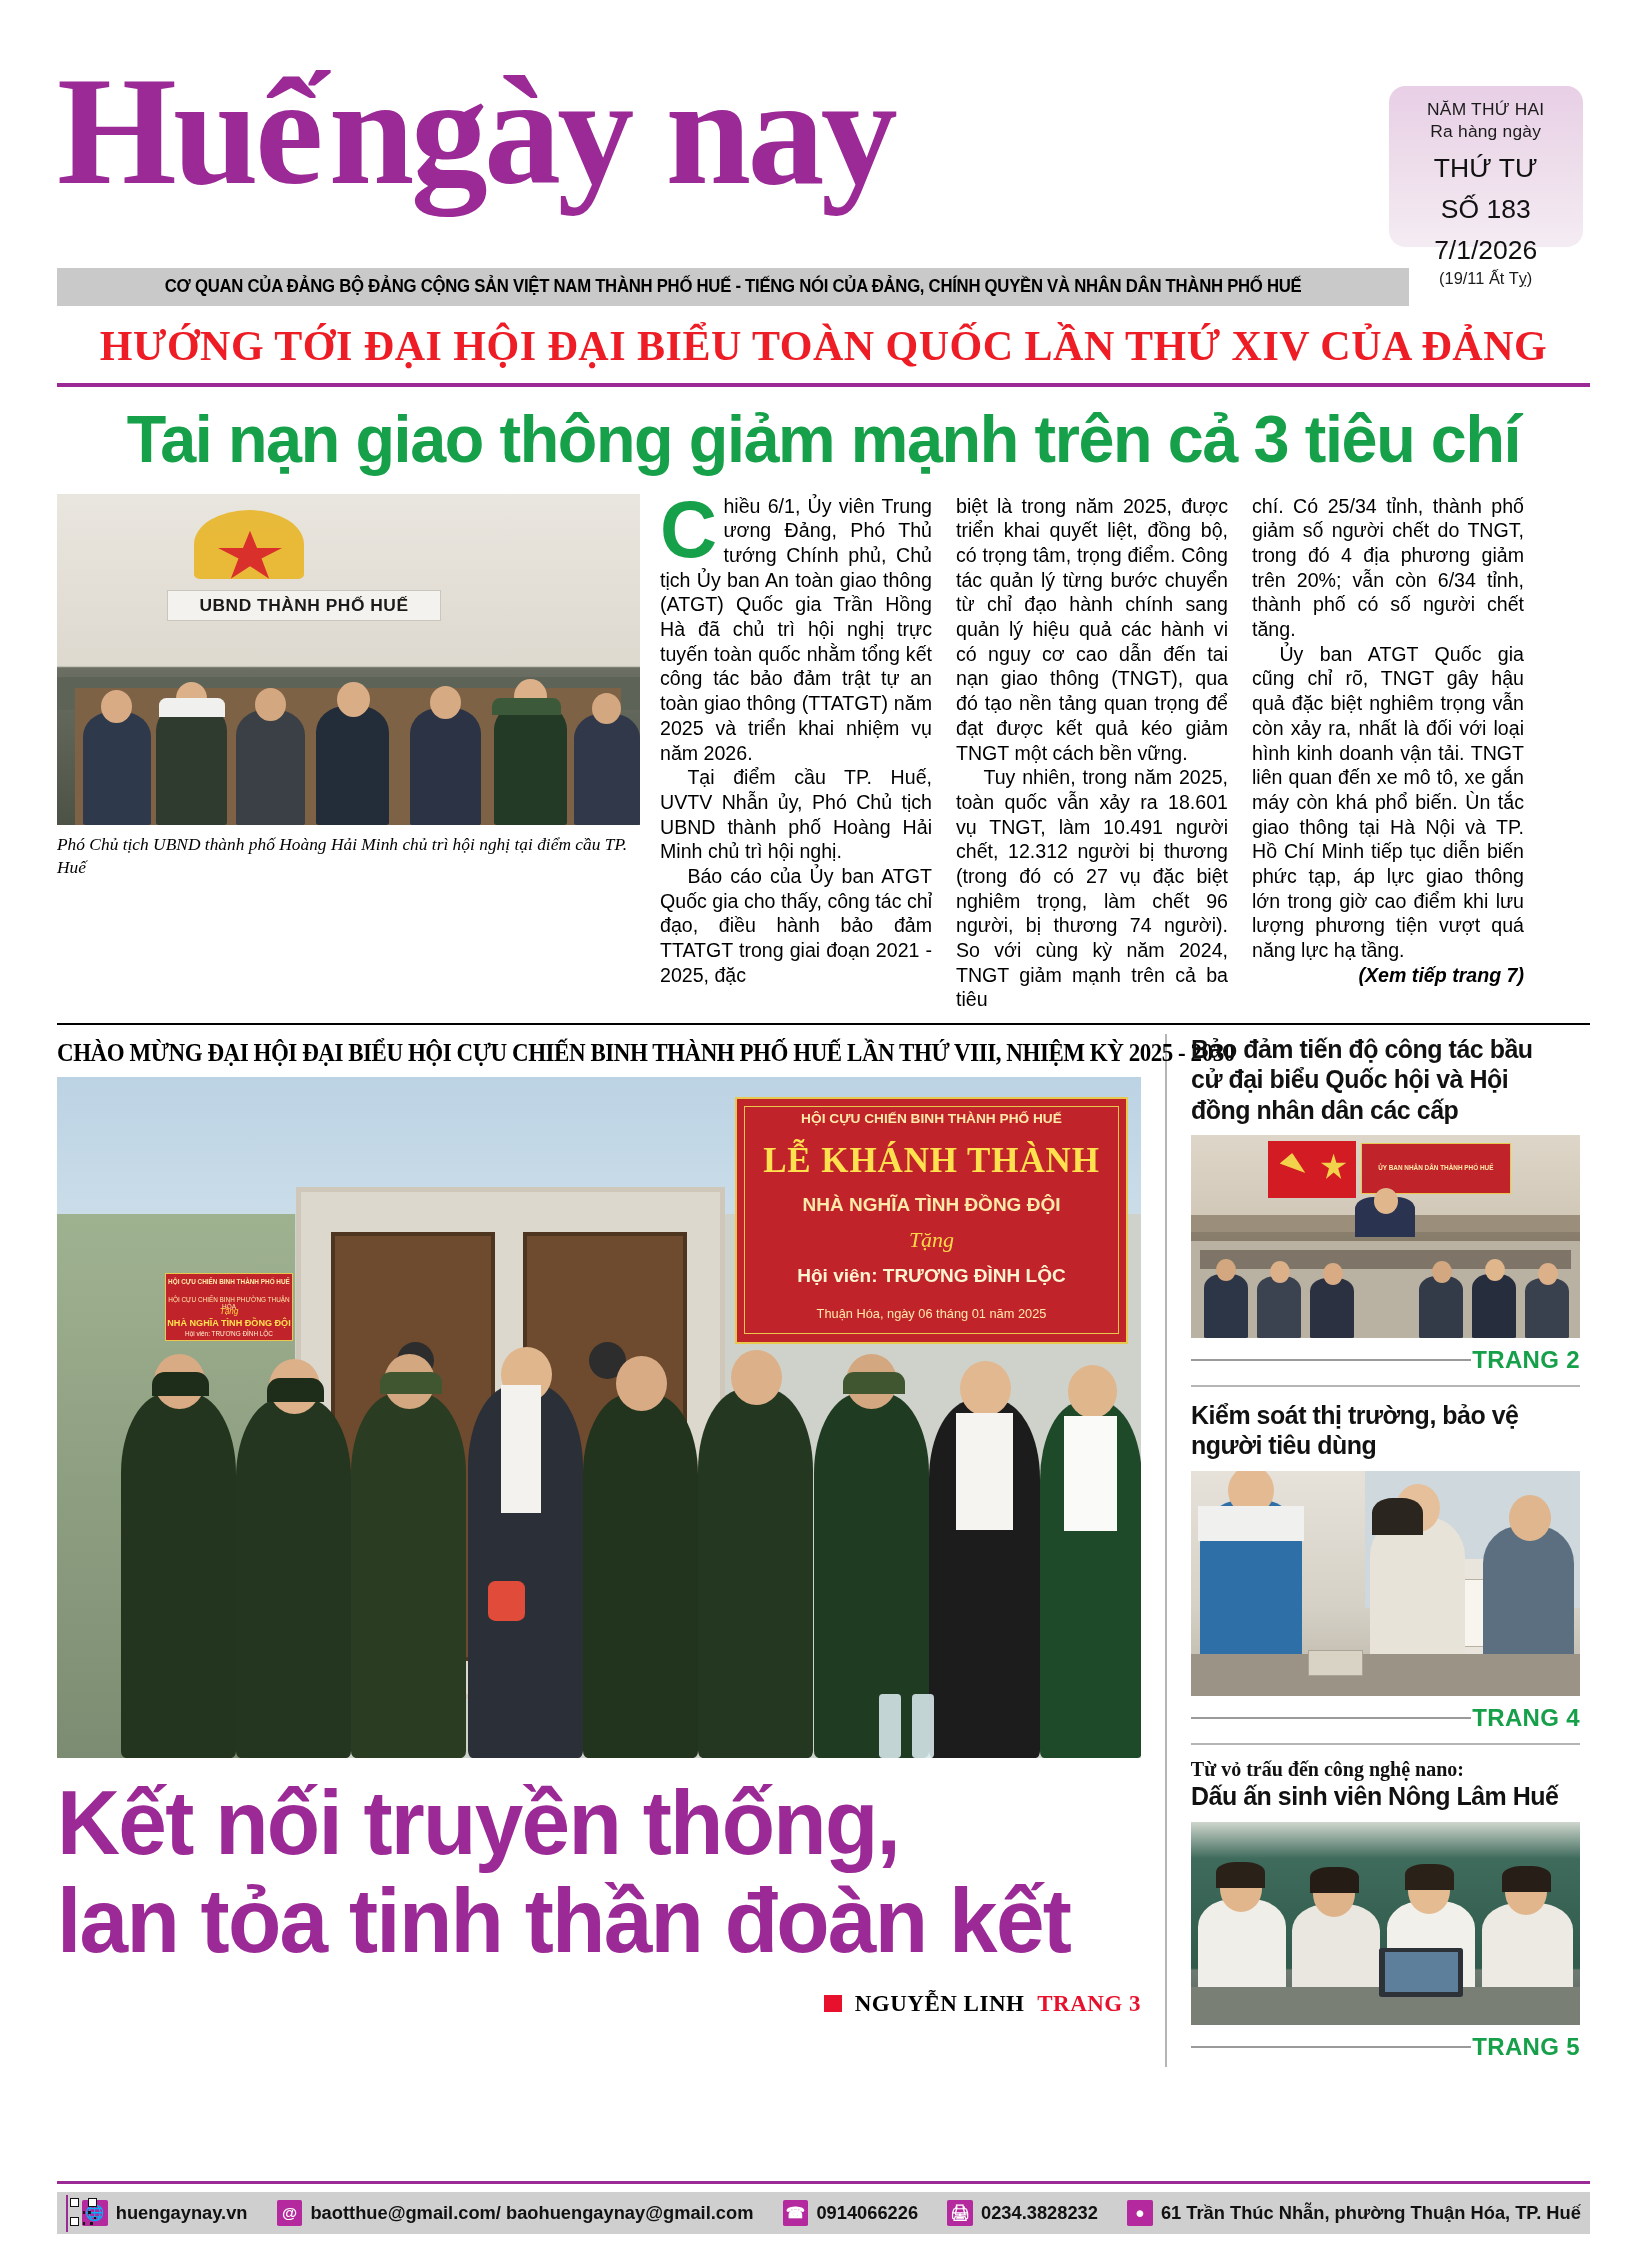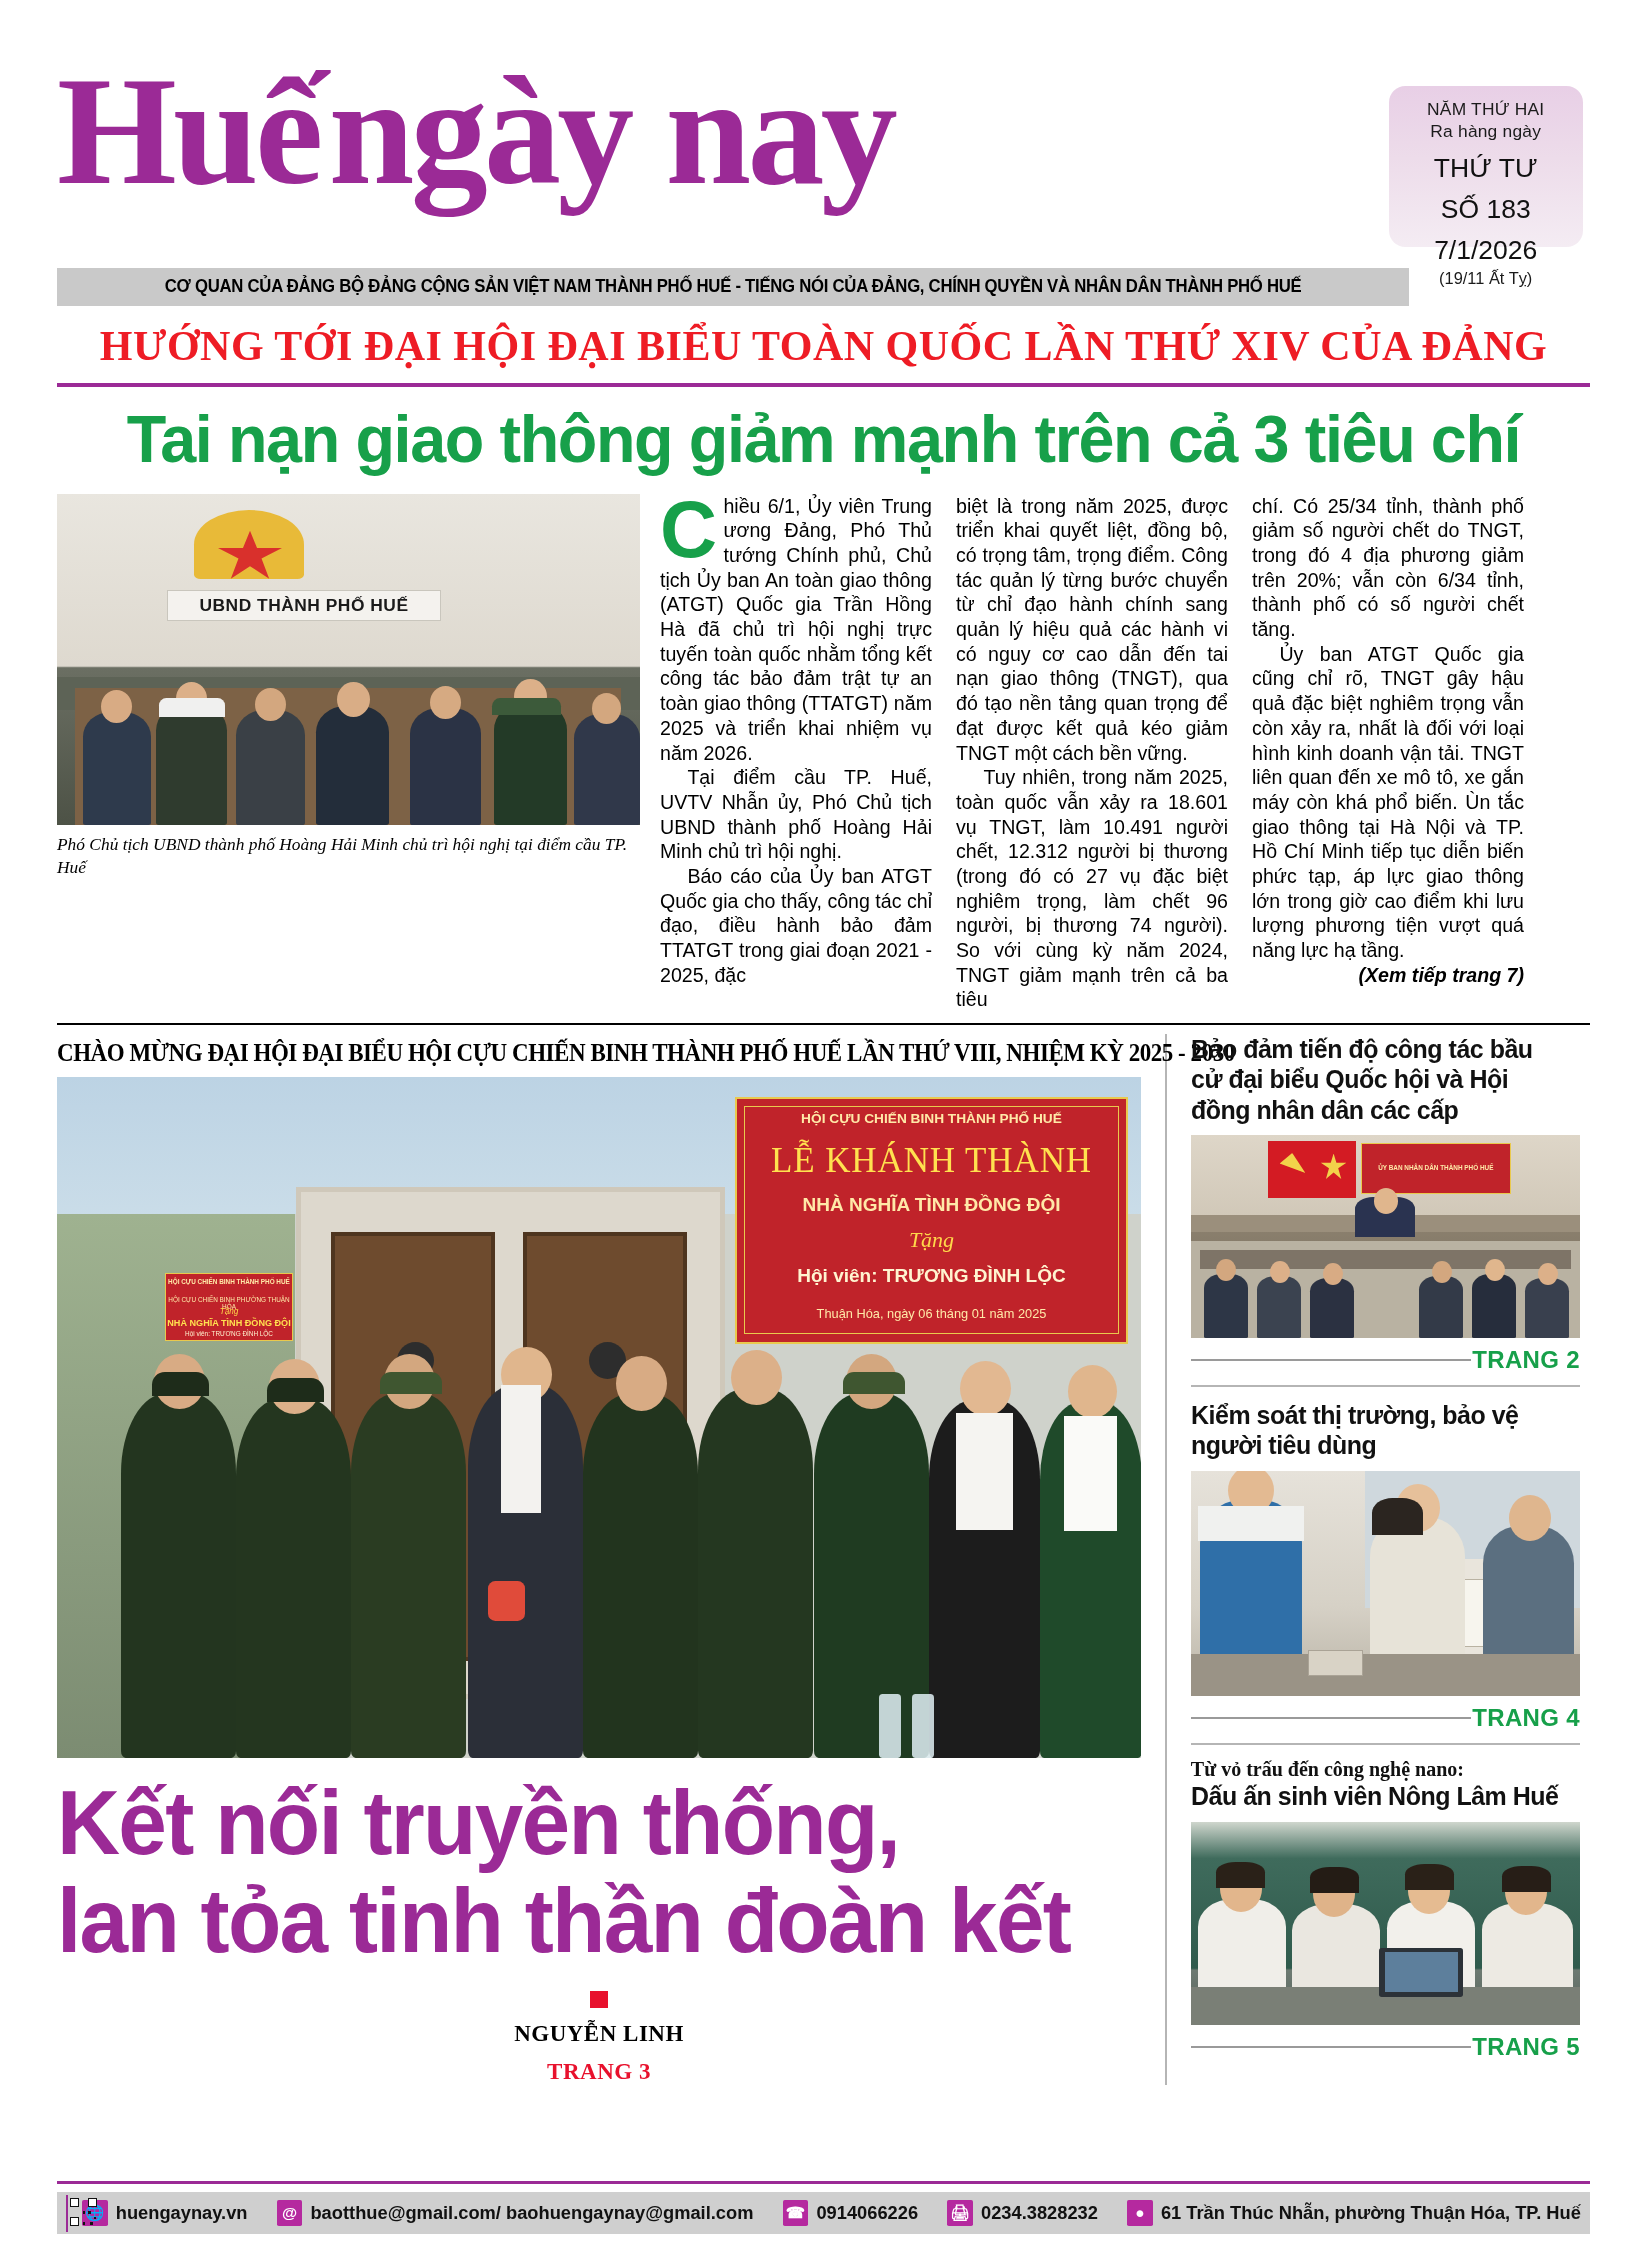--- a/index.html
+++ b/index.html
@@ -144,21 +144,21 @@
     font-weight:bold;
     font-size:91px;
     line-height:1.08;
     letter-spacing:-1.8px;
     margin-top:16.4px;
     transform:scaleX(0.96);
     transform-origin:left center;
     white-space:nowrap;
   }
   .purple-head .l2 { display:block; }
-  .byline { display:flex; justify-content:flex-end; align-items:center; gap:12.8px; margin-top:20px;flex-direction:column; }
+  .byline { display:flex; justify-content:flex-end; align-items:center; gap:12.8px; margin-top:20px; }
   .sq { width:17.4px; height:17.4px; background:#e8112d; display:inline-block; }
   .byname { font-family:"Liberation Serif", serif; font-weight:bold; font-size:23px; letter-spacing:0.5px; }
   .bypage { font-family:"Liberation Serif", serif; font-weight:bold; font-size:23px; color:#e8112d; letter-spacing:0.5px;}
 
   
   .rail-item { margin-bottom:5.5px; }
   .rail-title {
     font-weight:bold; font-size:26px; line-height:1.17;
     color:#111; letter-spacing:-0.5px;
     transform:scaleX(0.96); transform-origin:left center;
@@ -286,21 +286,21 @@
         <div style="position:absolute;left:0;top:137px;width:238px;height:544px;background:linear-gradient(180deg,#9fb290 0%,#7c8c72 100%);"></div>
         <div style="position:absolute;left:239px;top:110px;width:429px;height:512px;background:#ddd8cd;border:5.5px solid #cfc8ba;"></div>
         <div style="position:absolute;left:274px;top:155px;width:164px;height:429px;background:#6e4b2e;border:4.6px solid #4e351f;"></div>
         <div style="position:absolute;left:466px;top:155px;width:164px;height:429px;background:#6e4b2e;border:4.6px solid #4e351f;"></div>
         <div style="position:absolute;left:340px;top:265px;width:37px;height:37px;background:#2d2d2d;border-radius:50%;"></div>
         <div style="position:absolute;left:532px;top:265px;width:37px;height:37px;background:#2d2d2d;border-radius:50%;"></div>
 
         <div class="redsign" style="left:678px;top:20px;width:393px;height:247px;">
           <div style="position:absolute;inset:7.3px;border:1.8px solid #e9c94d;"></div>
           <div style="position:absolute;left:0;right:0;top:12.8px;text-align:center;font-size:13.7px;color:#ffe9a8;font-weight:bold;">HỘI CỰU CHIẾN BINH THÀNH PHỐ HUẾ</div>
-          <div style="position:absolute;left:0;right:0;top:42px;text-align:center;font-size:35px;color:#ffe14f;font-weight:normal;letter-spacing:0.9px;font-family:'Liberation Serif',serif;">LỄ KHÁNH THÀNH</div>
+          <div style="position:absolute;left:0;right:0;top:42px;text-align:center;font-size:35px;color:#ffe14f;font-weight:bold;letter-spacing:0.9px;font-family:'Liberation Serif',serif;">LỄ KHÁNH THÀNH</div>
           <div style="position:absolute;left:0;right:0;top:95px;text-align:center;font-size:19px;color:#ffe9a8;font-weight:bold;">NHÀ NGHĨA TÌNH ĐỒNG ĐỘI</div>
           <div style="position:absolute;left:0;right:0;top:128px;text-align:center;font-size:22px;color:#ffd84a;font-style:italic;font-family:'Liberation Serif',serif;">Tặng</div>
           <div style="position:absolute;left:0;right:0;top:166px;text-align:center;font-size:19px;color:#fff4d0;font-weight:bold;">Hội viên: TRƯƠNG ĐÌNH LỘC</div>
           <div style="position:absolute;left:0;right:0;top:207px;text-align:center;font-size:12.8px;color:#ffe9a8;">Thuận Hóa, ngày 06 tháng 01 năm 2025</div>
         </div>
 
         <div class="redsign" style="left:108px;top:196px;width:128px;height:68px;border-width:1.8px;">
           <div style="position:absolute;left:0;right:0;top:4.6px;text-align:center;font-size:6.4px;color:#ffe9a8;font-weight:bold;line-height:1.25;">HỘI CỰU CHIẾN BINH THÀNH PHỐ HUẾ</div>
           <div style="position:absolute;left:0;right:0;top:22px;text-align:center;font-size:6.4px;color:#ffe9a8;">HỘI CỰU CHIẾN BINH PHƯỜNG THUẬN HÓA</div>
           <div style="position:absolute;left:0;right:0;top:33px;text-align:center;font-size:8.2px;color:#ffd84a;font-style:italic;">Tặng</div>

